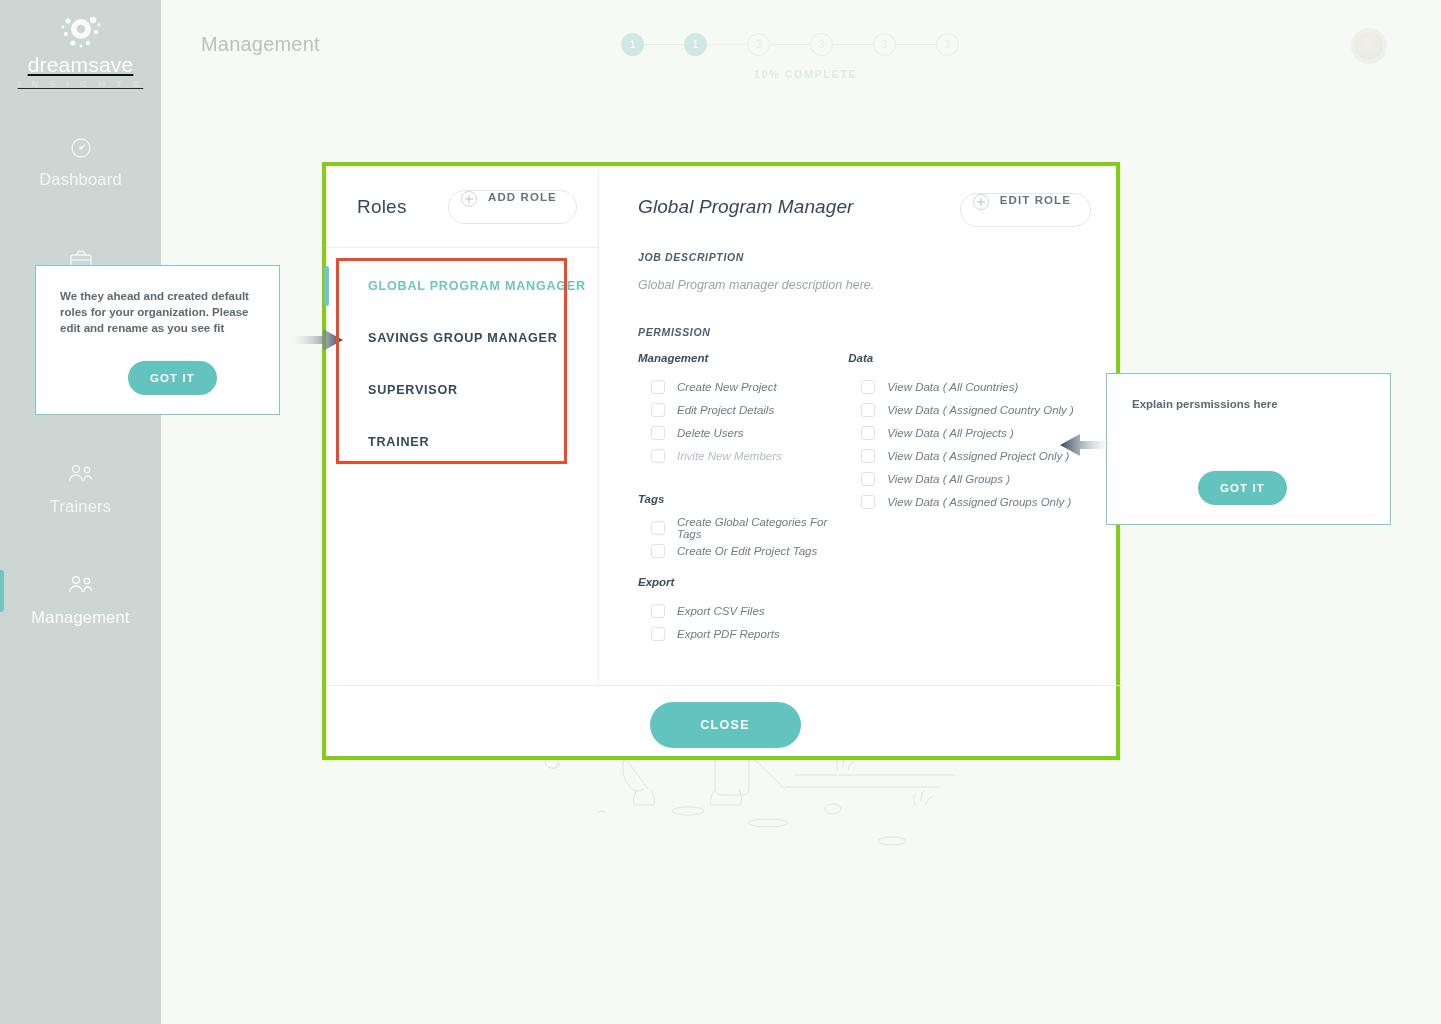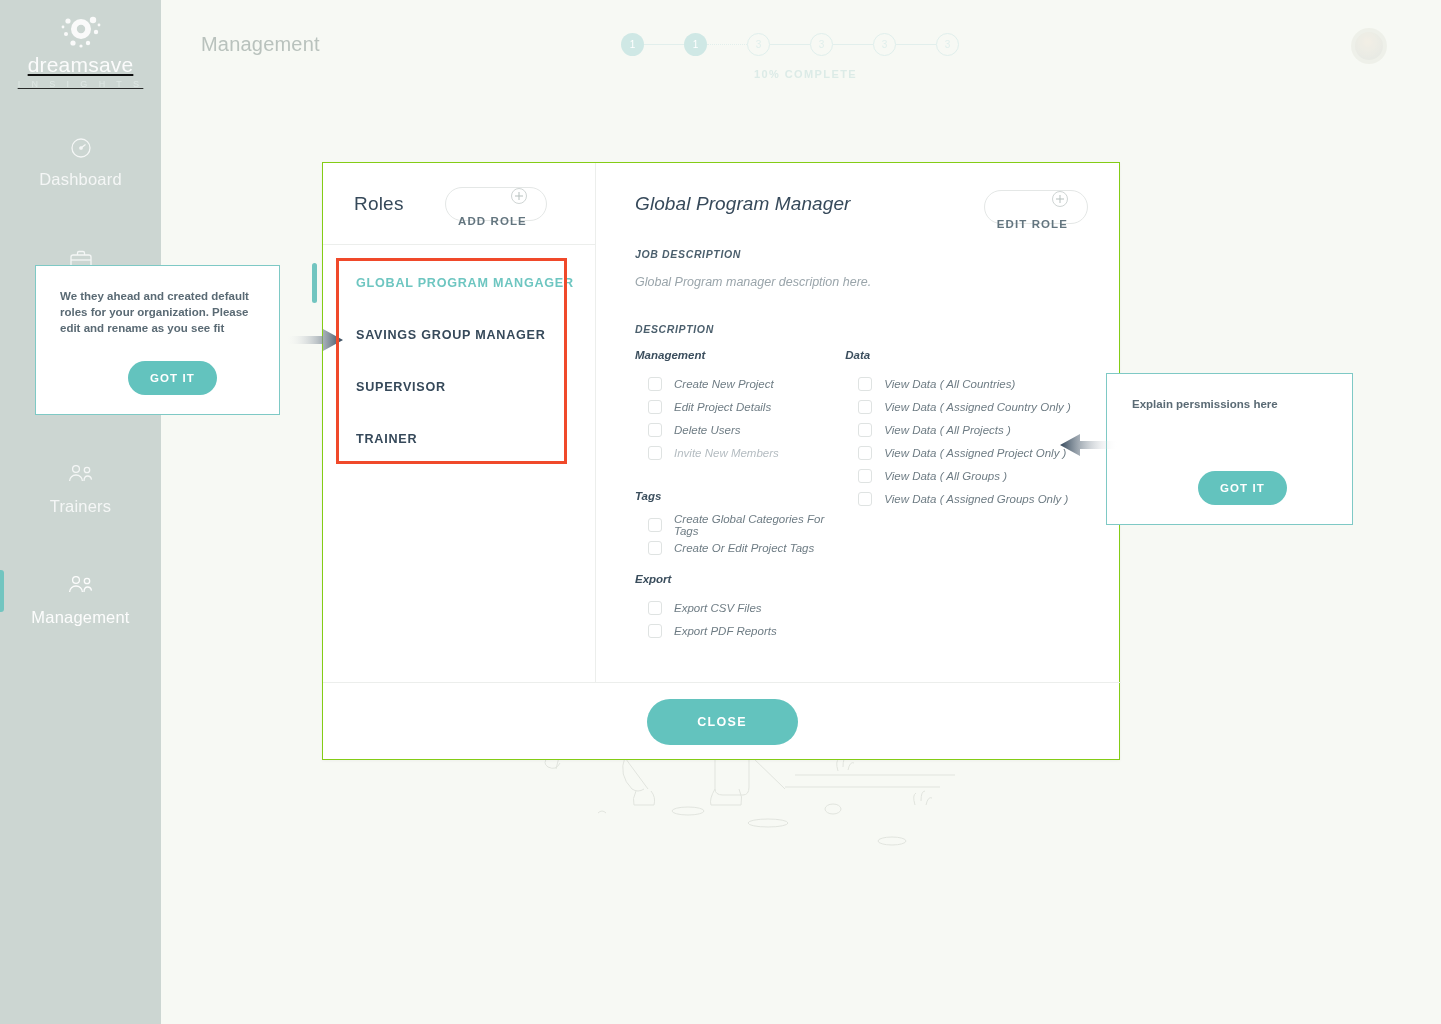--- a/index.html
+++ b/index.html
@@ -66,56 +66,56 @@
     position:absolute; inset:4px; border-radius:50%;
     background: radial-gradient(circle at 45% 35%, #f1ece1 0%, #e4e6df 70%);
   }
 
   
   .sketch { position: absolute; left: 540px; top: 745px; opacity: .55; pointer-events: none; }
 
   
   .card {
     position: absolute; left: 322px; top: 162px; width: 798px; height: 598px;
-    background: #ffffff; border: 1px solid #84cc16;
+    background: #ffffff; border: 4px solid #84cc16;
     box-shadow: 0 1px 3px rgba(0,0,0,.045);
   }
   .card-left { position: absolute; left: 0; top: 0; width: 273px; height: 519px; border-right: 1px solid #eceeec; }
   .card-right { position: absolute; left: 273px; top: 0; width: 525px; height: 519px; }
   .card-footer {
     position: absolute; left: 0; top: 519px; width: 798px; height: 79px;
     border-top: 1px solid #eceeec; display: flex; align-items: center; justify-content: center;
   }
 
   .roles-head {
     position: relative; height: 82px; border-bottom: 1px solid #eceeec;
     display: flex; align-items: center; padding-left: 31px;
   }
   .roles-title { font-size: 19px; color: #36495a; font-weight: 400; letter-spacing: .2px; }
   .pill-btn {
-    display: inline-flex; align-items: flex-end; gap: 11px;
+    display: inline-flex; align-items: flex-start; gap: 11px;
     border: 1px solid #e4e7e6; border-radius: 20px; height: 34px; padding: 0 19px 0 12px;
-    background: #fff; cursor: pointer; flex-direction: column;
+    background: #fff; cursor: pointer;
   }
   .pill-btn .plus {
     width: 16px; height: 16px; border-radius: 50%; border: 1px solid #cfd5d4;
     position: relative; flex: 0 0 16px;
   }
   .pill-btn .plus::before, .pill-btn .plus::after {
     content: ""; position: absolute; background: #b6bfbd;
   }
   .pill-btn .plus::before { left: 3px; right: 3px; top: 50%; height: 1px; transform: translateY(-.5px); }
   .pill-btn .plus::after { top: 3px; bottom: 3px; left: 50%; width: 1px; transform: translateX(-.5px); }
   .pill-btn .txt {
     font-size: 11.5px; font-weight: bold; letter-spacing: 1.1px; color: #63757f;
     white-space: nowrap;
   }
   #add-role-btn { position: absolute; left: 122px; top: 24px; }
 
-  .role-list { position: relative; padding-top: 12px; }
+  .role-list { position: relative; padding-top: 12px; padding-left: 9px; }
   .role-row {
     position: relative; height: 52px; display: flex; align-items: center;
     padding-left: 33px; cursor: pointer;
   }
   .role-row .name {
     font-size: 12.6px; font-weight: bold; letter-spacing: .75px; color: #36495a;
   }
   .role-row.selected .name { color: #6ec6c1; }
   .role-sel-bar {
     position: absolute; left: -11px; top: 6px; width: 5px; height: 40px;
@@ -148,21 +148,21 @@
     width: 151px; height: 46px; border-radius: 24px; background: #63c3be; border: none;
     color: #ffffff; font-size: 12.5px; font-weight: bold; letter-spacing: 1.3px;
     cursor: pointer;
   }
 
   
   .coach {
     position: absolute; background: #ffffff; border: 1px solid #7ec9c5;
   }
   #coach-roles { left: 35px; top: 265px; width: 245px; height: 150px; }
-  #coach-perms { left: 1106px; top: 373px; width: 247px; height: 152px; }
+  #coach-perms { left: 1106px; top: 373px; width: 285px; height: 152px; }
   .coach-text {
     position: absolute; font-size: 11.5px; font-weight: bold; color: #5a6a74;
     line-height: 16px;
   }
   #coach-roles .coach-text { left: 24px; top: 22px; width: 205px; }
   #coach-perms .coach-text { left: 25px; top: 22px; width: 200px; font-weight: bold; }
   .gotit {
     position: absolute; height: 34px; border-radius: 18px; background: #63c3be;
     border: none; color: #fff; font-size: 11.5px; font-weight: bold;
     letter-spacing: 1.1px; cursor: pointer; padding: 0 22px;
@@ -338,21 +338,21 @@
         <span class="plus"></span>
         <span class="txt">EDIT ROLE</span>
       </div>
 
       <div class="detail">
         <div class="detail-title">Global Program Manager</div>
 
         <div class="sec-label" style="margin-top:33px">JOB DESCRIPTION</div>
         <div class="desc-text">Global Program manager description here.</div>
 
-        <div class="sec-label" style="margin-top:34px">DESCRIPTION</div>
+        <div class="sec-label" style="margin-top:34px">PERMISSION</div>
 
         <div class="perm-cols">
 
           <div class="col-mgmt">
             <div class="grp-label">Management</div>
             <div class="chk-row">
               <span class="chk"></span>
               <span class="lbl">Create New Project</span>
             </div>
             <div class="chk-row">

